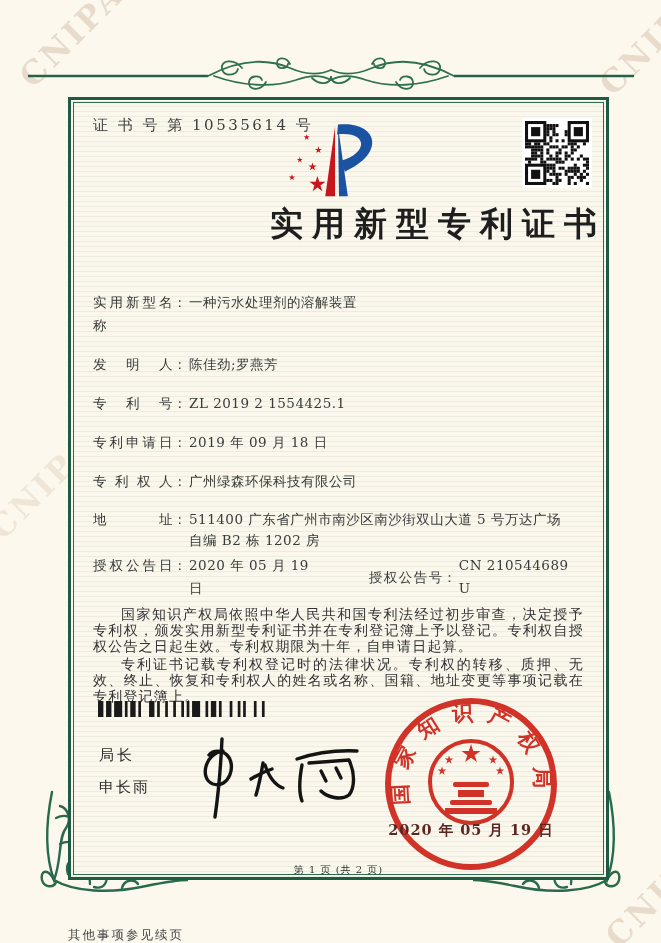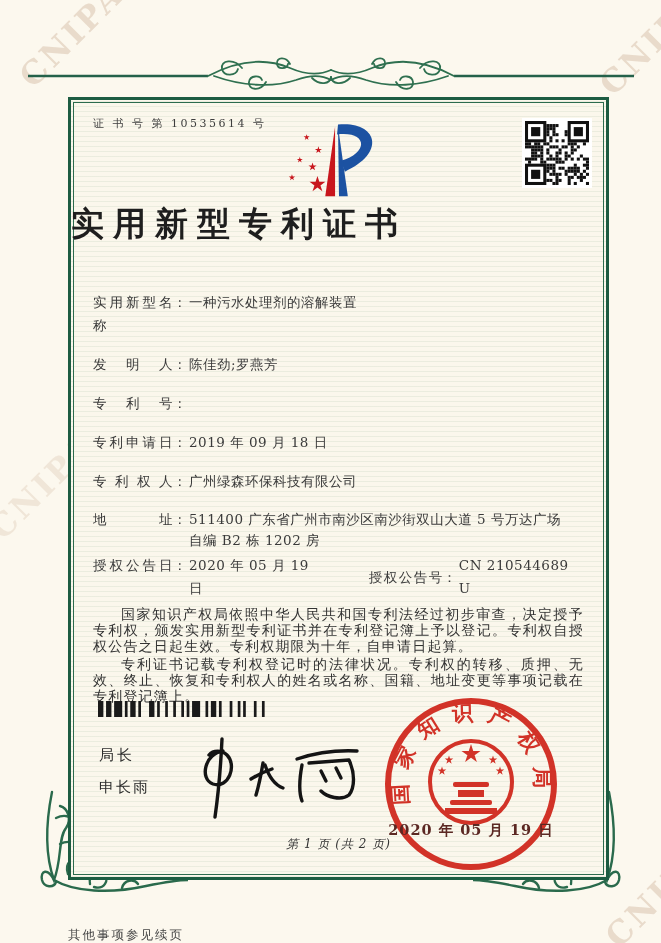--- a/index.html
+++ b/index.html
@@ -11,24 +11,24 @@
   .wm.light{color:rgba(200,168,140,0.22);}
   
   .top-orn{position:absolute;left:28px;top:50px;}
   
   .frame{position:absolute;left:68px;top:97px;width:535px;height:777px;
          border:3px solid #1d5c42;
          background:
            repeating-linear-gradient(0deg, rgba(128,166,132,0.13) 0 1px, rgba(0,0,0,0) 1px 5px),
            #fbf7ec;}
   .frame::before{content:"";position:absolute;inset:2px;border:1px solid #2c6b4e;pointer-events:none;}
-  .certno{position:absolute;left:22px;top:16px;font-size:11px;letter-spacing:2.5px;color:#3e3e3e;}
+  .certno{position:absolute;left:22px;top:16px;font-size:15px;letter-spacing:2.5px;color:#3e3e3e;}
   .logo{position:absolute;left:50%;top:5px;margin-left:-60px;width:120px;height:98px;}
   .qr{position:absolute;right:14px;top:18px;width:64px;height:64px;background:#fff;padding:3px;}
-  .title{position:absolute;top:102px;width:100%;text-align:left;font-size:33px;font-weight:700;
+  .title{position:absolute;top:102px;width:100%;text-align:right;font-size:33px;font-weight:700;
          letter-spacing:9px;color:#1e1e1e;}
   
   .content{position:absolute;left:22px;right:22px;top:191px;font-size:13.5px;color:#3a3a3a;}
   .frow{display:flex;line-height:23px;margin-bottom:16px;letter-spacing:0.5px;}
   .flabel{display:inline-block;width:80px;text-align:justify;text-align-last:justify;flex:none;}
   .fcolon{flex:none;width:16px;}
   .fvalue{flex:1;}
   .frow.addr{line-height:21px;margin-bottom:3px;}
   .frow.grant{line-height:23px;margin-bottom:0;}
   .grant-right{margin-left:42px;display:flex;align-items:center;}
@@ -40,22 +40,22 @@
   .barcode{position:absolute;left:27px;top:601px;width:172px;height:16px;}
   .sig-title{position:absolute;left:28px;top:646px;font-family:"DejaVu Sans","Liberation Sans",sans-serif;
              font-size:15px;color:#2b2b2b;letter-spacing:3px;}
   .sig-name{position:absolute;left:28px;top:678px;font-family:"DejaVu Sans","Liberation Sans",sans-serif;
             font-size:15px;color:#2b2b2b;letter-spacing:2px;}
   .sig-svg{position:absolute;left:118px;top:633px;}
   .seal{position:absolute;left:312px;top:596px;width:176px;height:176px;}
   .seal svg{position:absolute;inset:0;}
   .seal-date{position:absolute;left:0;top:125px;width:100%;text-align:center;font-size:14.5px;
              font-weight:bold;letter-spacing:1px;color:#5c2823;}
-  .page-num{position:absolute;bottom:24px;width:100%;text-align:center;font-size:12px;
-            letter-spacing:1px;color:#333;font-style:italic;}
+  .page-num{position:absolute;bottom:0;width:100%;text-align:center;font-size:10px;
+            letter-spacing:1px;color:#333;}
   .note{position:absolute;left:68px;top:927px;width:535px;text-align:left;font-size:12.5px;
         letter-spacing:2px;color:#454545;}
   .corner{position:absolute;}
 </style>
 </head>
 <body>
 
 <div id="page">
 
   <div class="wm" style="left:6px;top:16px;">CNIPA</div>
@@ -291,20 +291,21 @@
         <span class="fvalue">一种污水处理剂的溶解装置</span>
       </div>
       <div class="frow">
         <span class="flabel">发明人</span>
           <span class="fcolon">：</span>
         <span class="fvalue">陈佳劲;罗燕芳</span>
       </div>
       <div class="frow">
         <span class="flabel">专利号</span>
           <span class="fcolon">：</span>
+        <span class="fvalue">ZL 2019 2 1554425.1</span>
       </div>
       <div class="frow">
         <span class="flabel">专利申请日</span>
           <span class="fcolon">：</span>
         <span class="fvalue">2019 年 09 月 18 日</span>
       </div>
       <div class="frow">
         <span class="flabel">专利权人</span>
           <span class="fcolon">：</span>
         <span class="fvalue">广州绿森环保科技有限公司</span>

